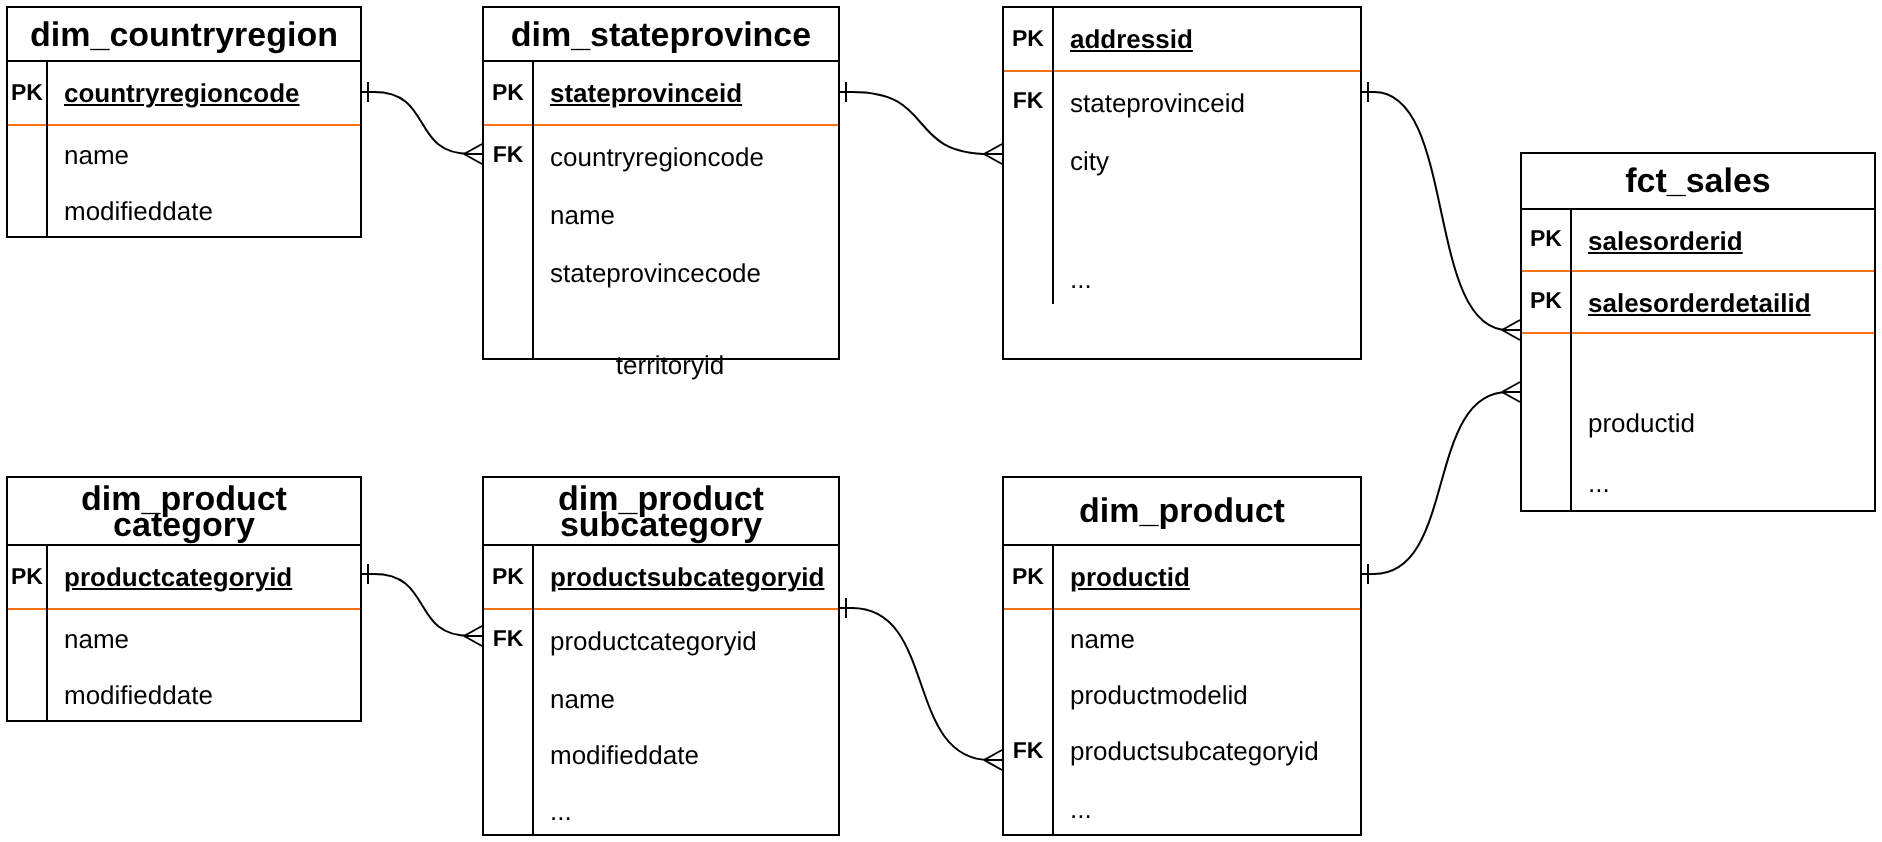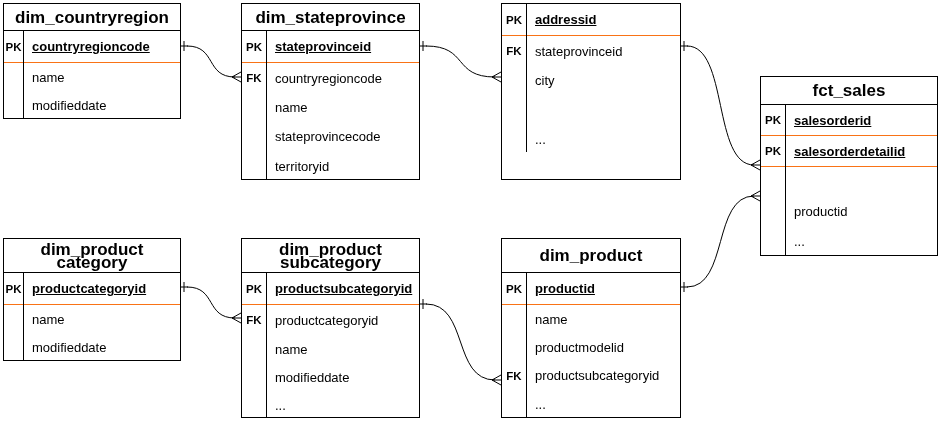--- a/index.html
+++ b/index.html
@@ -185,21 +185,21 @@
           <div class="name-cell">countryregioncode</div>
         </div>
         <div class="attr-row no-rule" style="height: 29px;">
           <div class="key-cell plain" style="flex-basis: 24px;"></div>
           <div class="name-cell">name</div>
         </div>
         <div class="attr-row no-rule" style="height: 29px;">
           <div class="key-cell plain" style="flex-basis: 24px;"></div>
           <div class="name-cell">stateprovincecode</div>
         </div>
-        <div class="attr-row no-rule" style="height: 30px;">
+        <div class="attr-row no-rule" style="height: 30px; flex-direction: column;">
           <div class="key-cell plain" style="flex-basis: 24px;"></div>
           <div class="name-cell">territoryid</div>
         </div>
         <div class="col-rule" style="left: 24px; height: 148px;"></div>
       </div>
     </div>
     <div class="entity" style="left: 501px; top: 3px; width: 180px; height: 177px;">
       <div style="position: relative;">
         <div class="attr-row" style="height: 32px;">
           <div class="key-cell" style="flex-basis: 24px;">PK</div>

